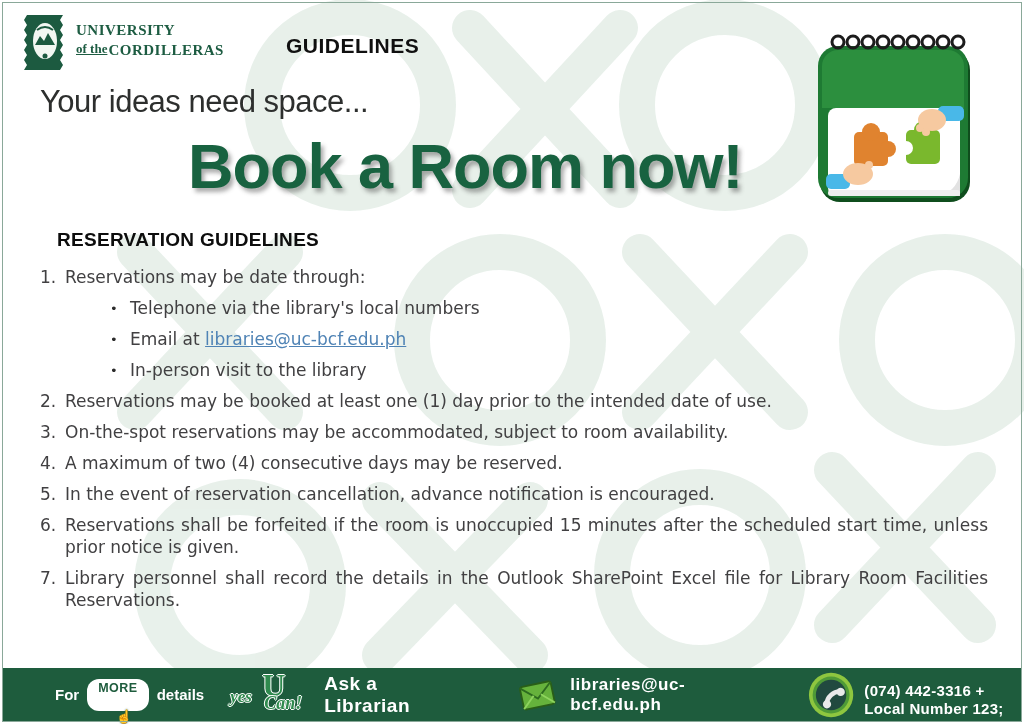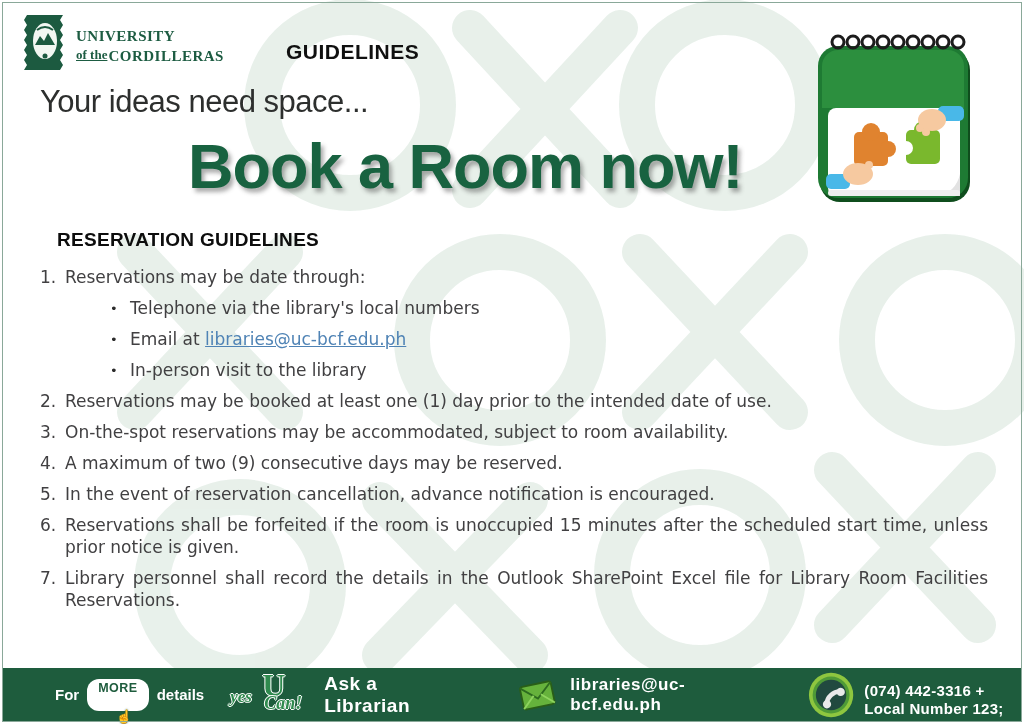--- a/index.html
+++ b/index.html
@@ -5,21 +5,21 @@
   * { margin:0; padding:0; box-sizing:border-box; }
   html,body { width:1024px; height:724px; }
   body {
     position:relative; overflow:hidden; background:#ffffff;
     font-family:"Liberation Sans", sans-serif; color:#414042;
   }
   .frame { position:absolute; inset:2px; border:1px solid #8aa899; pointer-events:none; z-index:6; }
   .watermark { position:absolute; inset:0; z-index:0; }
 
   
-  .header { position:absolute; top:12px; left:22px; display:flex; align-items:center; z-index:2; }
+  .header { position:absolute; top:12px; left:22px; display:flex; align-items:flex-start; z-index:2; }
   .crest { width:46px; height:58px; }
   .wordmark { margin-left:8px; margin-top:6px; font-family:"Liberation Serif", serif; font-weight:700; color:#1d5c42; }
   .wm-line { font-variant:small-caps; font-size:21px; line-height:20px; letter-spacing:0.5px; text-transform:lowercase; }
   .ofthe { font-size:13px; font-variant:normal; letter-spacing:0; vertical-align:2px; margin-right:1px;text-decoration:underline; }
   .dept { margin-left:62px; margin-top:22px; font-size:21px; font-weight:700; color:#101010; letter-spacing:0.5px; }
 
   
   .tagline { position:absolute; top:84px; left:40px; font-size:31px; color:#2d2f2e; letter-spacing:-0.5px; z-index:2; }
   .hero-title {
     position:absolute; top:130px; left:188px; z-index:2;
@@ -148,21 +148,21 @@
 </svg>
 
 <div class="g-heading">RESERVATION GUIDELINES</div>
 <div class="g-list">
     <div class="g-item"><span class="g-num">1.</span><span class="g-text">Reservations may be date through:</span></div>
     <div class="g-sub"><span class="g-bullet">•</span><span class="g-subtext">Telephone via the library's local numbers</span></div>
     <div class="g-sub"><span class="g-bullet">•</span><span class="g-subtext">Email at <span class="g-link">libraries@uc-bcf.edu.ph</span></span></div>
     <div class="g-sub"><span class="g-bullet">•</span><span class="g-subtext">In-person visit to the library</span></div>
     <div class="g-item"><span class="g-num">2.</span><span class="g-text">Reservations may be booked at least one (1) day prior to the intended date of use.</span></div>
     <div class="g-item"><span class="g-num">3.</span><span class="g-text">On-the-spot reservations may be accommodated, subject to room availability.</span></div>
-    <div class="g-item"><span class="g-num">4.</span><span class="g-text">A maximum of two (9) consecutive days may be reserved.</span></div>
+    <div class="g-item"><span class="g-num">4.</span><span class="g-text">A maximum of two (4) consecutive days may be reserved.</span></div>
     <div class="g-item"><span class="g-num">5.</span><span class="g-text">In the event of reservation cancellation, advance notification is encouraged.</span></div>
     <div class="g-item"><span class="g-num">6.</span><span class="g-text">Reservations shall be forfeited if the room is unoccupied 15 minutes after the scheduled start time, unless prior notice is given.</span></div>
     <div class="g-item"><span class="g-num">7.</span><span class="g-text">Library personnel shall record the details in the Outlook SharePoint Excel file for Library Room Facilities Reservations.</span></div>
   </div>
 
 <div class="footer">
   <span class="f-for">For</span>
   <span class="more-pill">
     <span>MORE</span>
     <span class="hand-cursor">☝</span>

